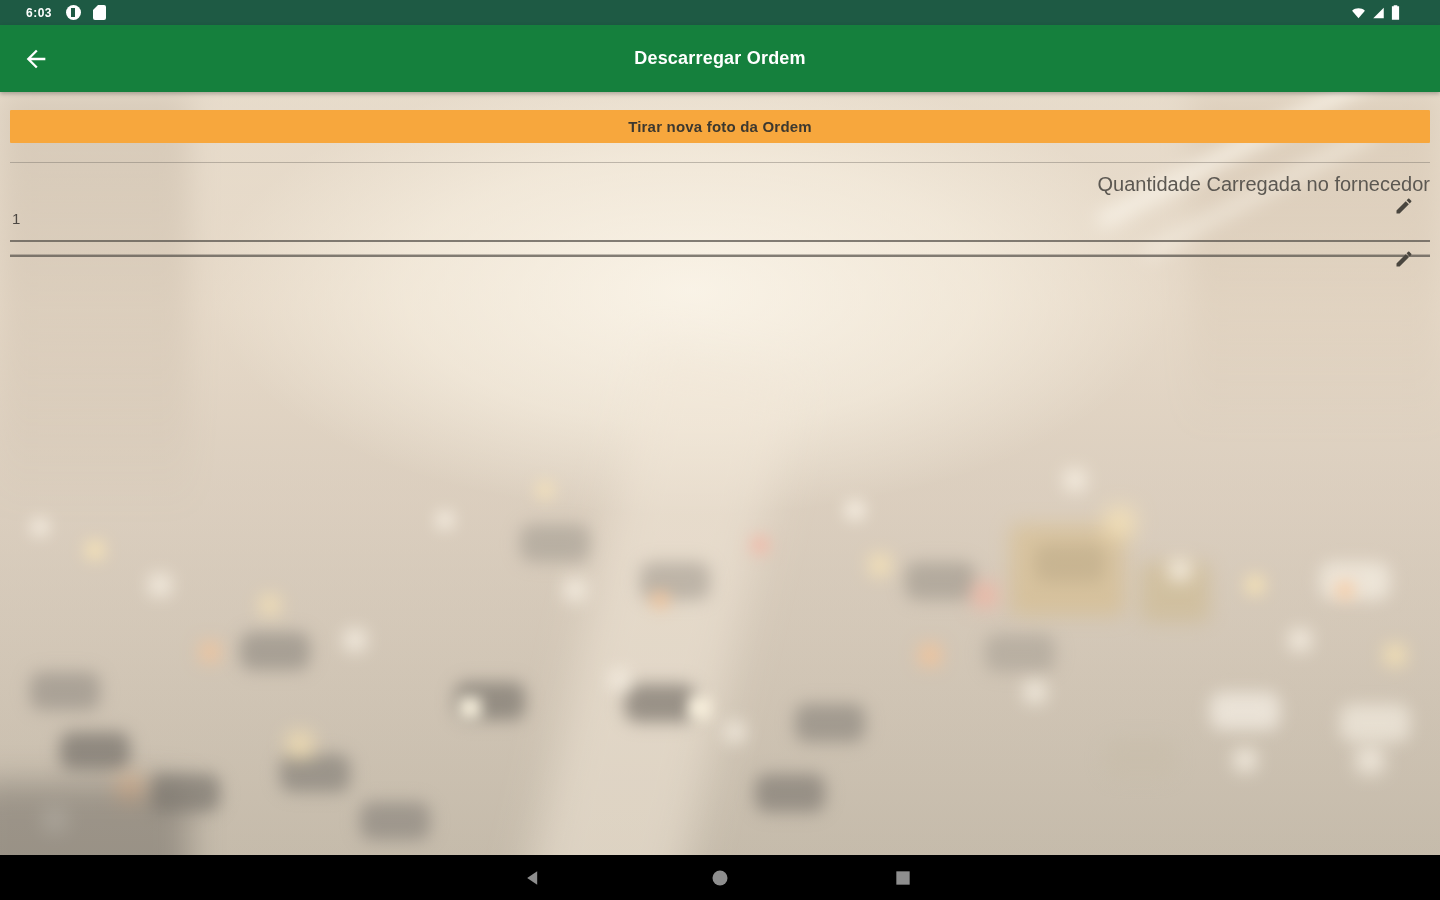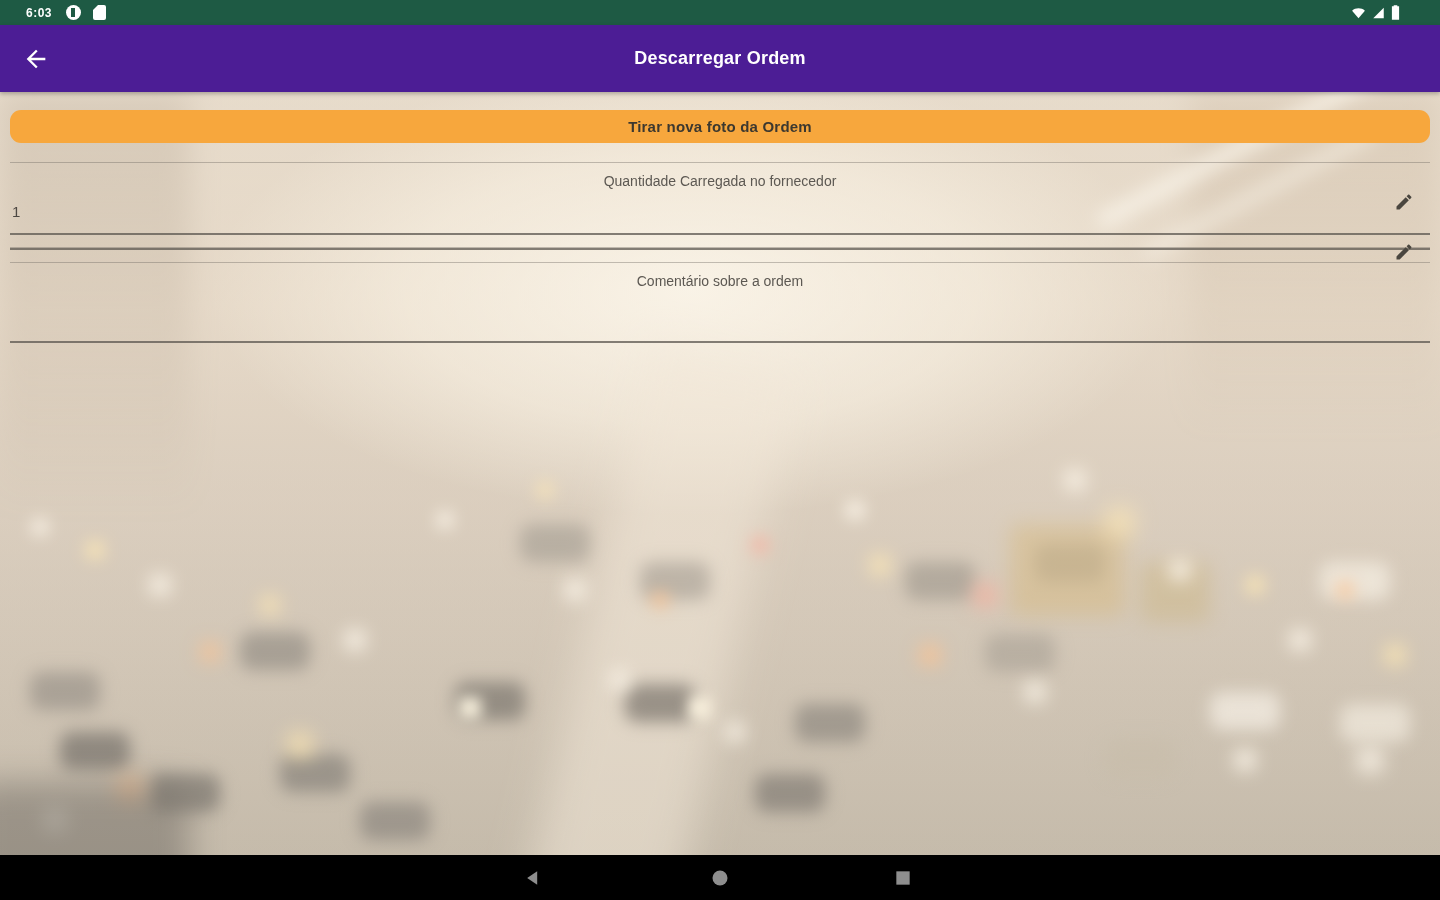--- a/index.html
+++ b/index.html
@@ -25,21 +25,21 @@
   .notif-file::after {
     content:""; position:absolute; left:0; top:0; border-style:solid;
     border-width:5px 5px 0 0; border-color:#1e5a44 transparent transparent transparent;
   }
   .status-right-icons { margin-left:auto; display:flex; align-items:center; gap:5px; margin-right:30px; }
   .status-right-icons svg { display:block; }
 
   
   .app-bar {
     position:absolute; top:25px; left:0; right:0; height:67px;
-    background:#4c1d95; z-index:30; display:flex; align-items:center;
+    background:#15803d; z-index:30; display:flex; align-items:center;
     box-shadow:0 2px 4px rgba(0,0,0,0.25);
   }
   .back-btn { margin-left:22px; width:28px; height:28px; cursor:pointer; }
   .app-title {
     position:absolute; left:0; right:0; text-align:center;
     color:#fff; font-size:18px; font-weight:bold; letter-spacing:0.2px;
   }
 
   
   .content {
@@ -149,33 +149,33 @@
   .bg-wash {
     background:linear-gradient(180deg, rgba(247,238,224,0.62) 0%, rgba(243,233,219,0.42) 45%, rgba(240,230,216,0.28) 100%);
   }
 
   
   .form { position:relative; z-index:10; }
   .action-btn {
     margin:16px 10px; height:33px; background:#f7a73d; border:none; width:calc(100% - 20px);
     display:flex; align-items:center; justify-content:center;
     font-family:"Liberation Sans", sans-serif;
-    font-size:15px; font-weight:bold; color:#3c382f; cursor:pointer; border-radius:11px;
+    font-size:15px; font-weight:bold; color:#3c382f; cursor:pointer; border-radius:1px;
     letter-spacing:0.2px;
   }
   .photo-btn { margin-top:18px; }
   .finish-btn { margin-top:9px; }
   .field {
     position:relative; margin:0 10px 12px;
     border-top:1px solid rgba(110,105,98,0.40);
     border-bottom:2px solid rgba(92,87,80,0.75);
   }
   .field-first { margin-top:19px; }
   .field-label {
-    padding-top:10px; text-align:center; font-size:14px; color:#5c5852;
+    padding-top:10px; text-align:right; font-size:20px; color:#5c5852;
   }
   .field-value-row {
     display:flex; align-items:center; height:44px; cursor:text;
   }
   .field-value-row.tall { height:52px; }
   .field-value { font-size:15px; color:#4d4843; padding-left:2px; }
   .edit-icon {
     position:absolute; right:16px; top:50%; width:20px; height:20px; cursor:pointer;
   }
   .edit-icon svg { display:block; }
@@ -260,26 +260,20 @@
       </div>
 
       <div class="field">
         <span class="edit-icon" style="transform:translateY(-30%);">
           <svg width="20" height="20" viewBox="0 0 24 24">
               <path fill="#4a463f" d="M3 17.25V21h3.75L17.81 9.94l-3.75-3.75L3 17.25zM20.71 7.04c.39-.39.39-1.02 0-1.41l-2.34-2.34c-.39-.39-1.02-.39-1.41 0l-1.83 1.83 3.75 3.75 1.83-1.83z"></path>
             </svg>
         </span>
       </div>
 
-      <div class="field">
-        <div class="field-label">Comentário sobre a ordem</div>
-        <div class="field-value-row tall">
-          <span class="field-value"></span>
-        </div>
-      </div>
 
     </div>
   </div>
 
   <div class="nav-bar">
     <span class="nav-icon nav-back">
       <svg width="20" height="20" viewBox="0 0 24 24">
           <path fill="#8e8e8e" d="M17 4v16L5 12 17 4z"></path>
         </svg>
     </span>

